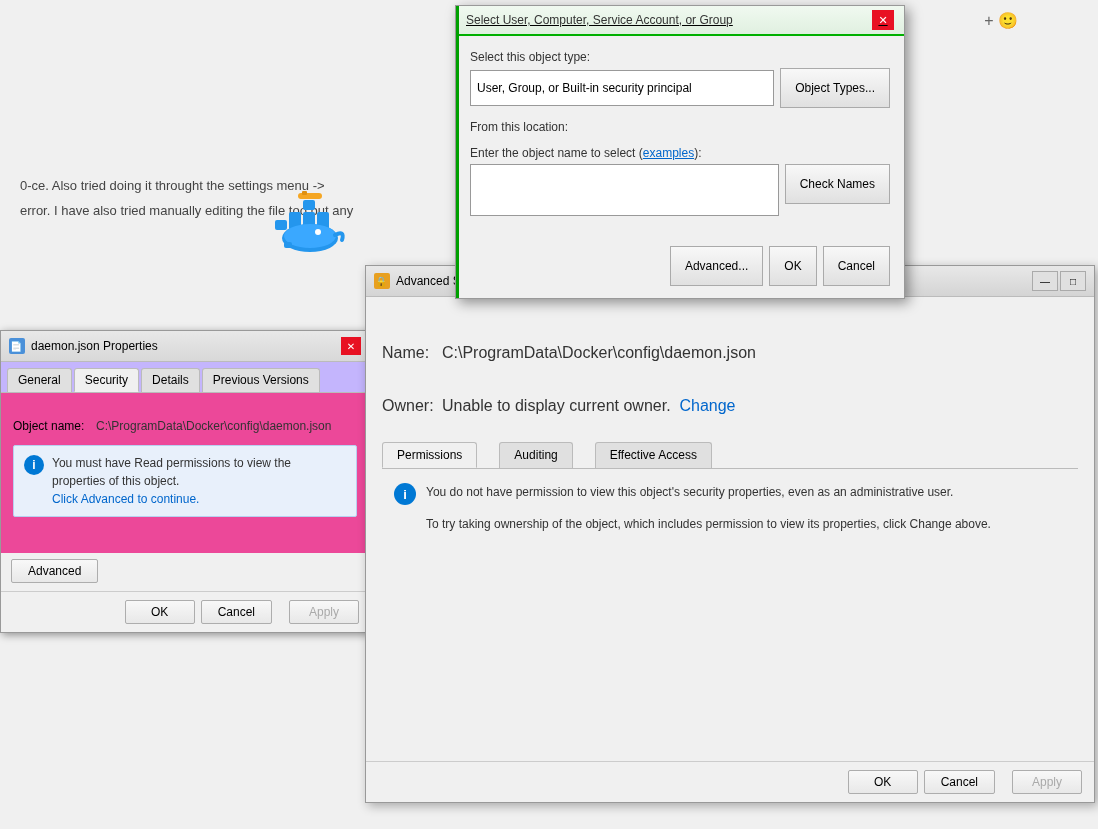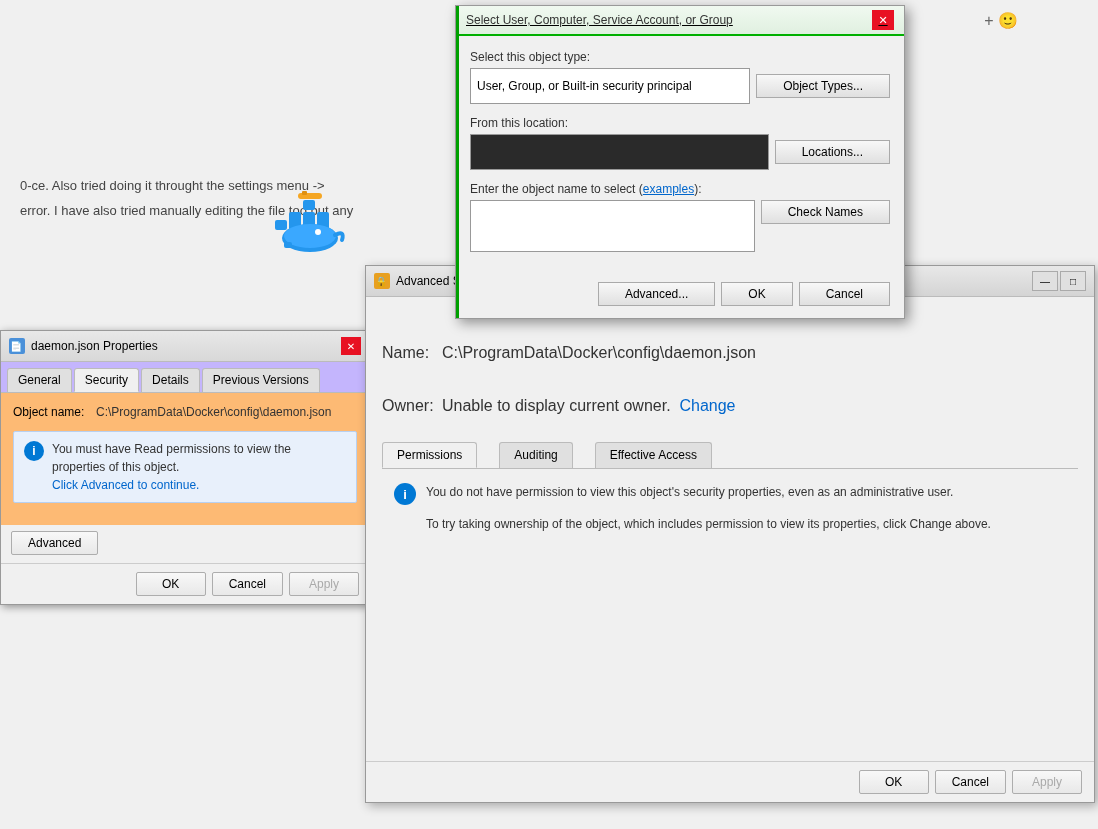--- a/index.html
+++ b/index.html
@@ -113,22 +113,22 @@
       margin-right: 2px;
       border-radius: 3px 3px 0 0;
     }
     .tab.active {
       background: #f0f0f0;
       border-bottom: 1px solid #f0f0f0;
       z-index: 1;
       font-weight: normal;
     }
     .tab-content {
-      padding: 12px 12px;
-      background: #fdba74;
+      padding: 26px 12px;
+      background: #ec4899;
       border-top: 1px solid #bbb;
     }
     .object-name-row {
       display: flex;
       align-items: flex-start;
       margin-bottom: 12px;
       gap: 8px;
     }
     .object-name-label {
       font-size: 12px;
@@ -190,21 +190,21 @@
     .win-btn {
       padding: 4px 16px;
       background: linear-gradient(to bottom, #f8f8f8, #e8e8e8);
       border: 1px solid #adadad;
       cursor: pointer;
       font-size: 12px;
       font-family: 'Segoe UI', sans-serif;
       border-radius: 2px;
       min-width: 70px;
     }
-    .win-btn.disabled { color: #aaa; cursor: default; }
+    .win-btn.disabled { color: #aaa; cursor: default; margin-left: 11px; }
 
     
     .adv-security-dialog {
       position: absolute;
       top: 265px;
       left: 365px;
       width: 730px;
       background: #f0f0f0;
       border: 1px solid #999;
       box-shadow: 3px 3px 10px rgba(0,0,0,0.3);
@@ -389,26 +389,26 @@
       border: 1px solid #999;
       background: white;
       font-size: 12px;
       height: 36px;
     }
     .form-input.dark-bg {
       background: #2a2a2a;
       color: white;
     }
     .form-btn {
-      padding: 3px 26px;
+      padding: 3px 14px;
       background: linear-gradient(to bottom, #f8f8f8, #e0e0e0);
       border: 1px solid #aaa;
       cursor: pointer;
       font-size: 12px;
-      height: 24px;
+      height: 40px;
       white-space: nowrap;
     }
     .name-textarea {
       width: 100%;
       height: 52px;
       border: 1px solid #999;
       background: white;
       font-size: 12px;
       padding: 4px;
       resize: none;
@@ -580,24 +580,20 @@
     <div class="form-section">
       <div class="form-label">Select this object type:</div>
       <div class="form-row">
         <input class="form-input" type="text" readonly="" value="User, Group, or Built-in security principal" style="">
         <button class="form-btn">Object Types...</button>
       </div>
     </div>
 
     <div class="form-section">
       <div class="form-label">From this location:</div>
-      <div class="form-row">
-        <input class="form-input dark-bg" type="text" style="">
-        <button class="form-btn">Locations...</button>
-      </div>
     </div>
 
     <div class="form-section">
       <div class="form-label">
         <span>Enter the object name to select</span>
         (<a class="select-user-example-link">examples</a>):
       </div>
       <div class="form-row">
         <textarea class="name-textarea" style=""></textarea>
         <button class="form-btn" style="align-self: flex-start;">Check Names</button>

